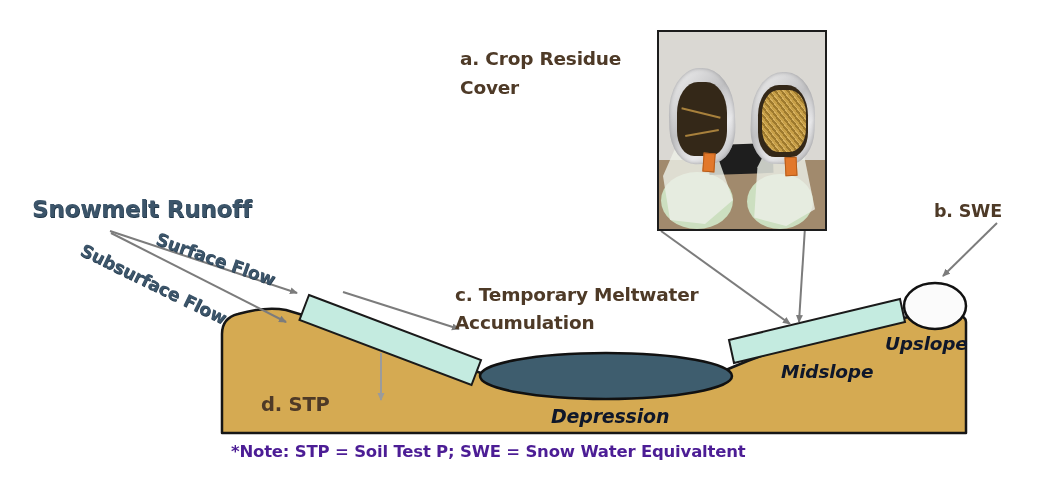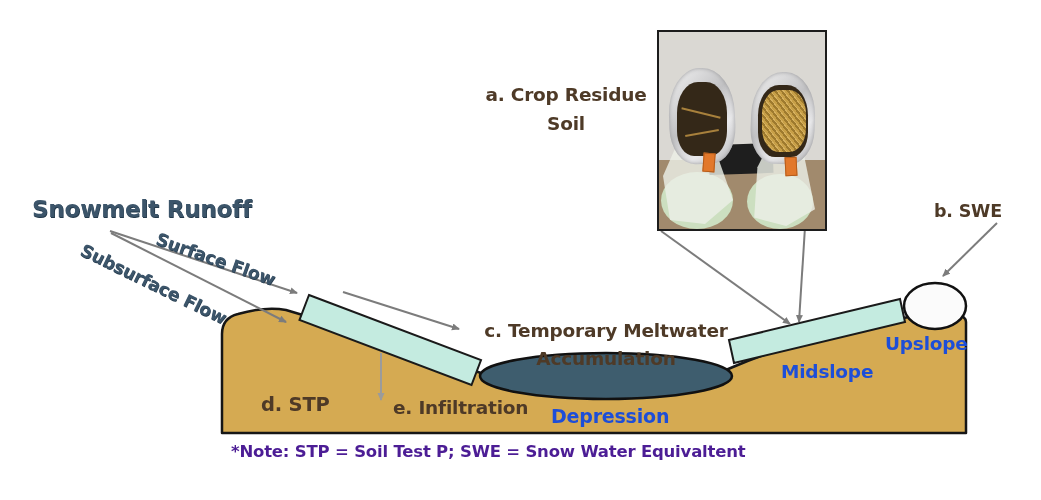--- a/index.html
+++ b/index.html
@@ -7,22 +7,22 @@
           font-family:"DejaVu Sans", sans-serif;}
   #shapes{position:absolute;left:0;top:0;z-index:1;}
   .strip{stroke:#1a1a1a;stroke-width:2;}
   .ground{stroke:#161616;stroke-width:2.5;stroke-linejoin:round;}
   .pond{stroke:#111111;stroke-width:2.5;}
   .snow{stroke:#111111;stroke-width:2.5;}
   .arrow{fill:none;stroke-width:2;}
   .lbl{position:absolute;z-index:3;font-weight:bold;white-space:nowrap;letter-spacing:-0.2px;}
   .flowtxt{color:#3c556a;font-size:17.5px;text-shadow:0.6px 0.6px 0 #22384a;}
   .feattxt{color:#4e3a27;font-size:18.5px;}
-  .postxt{color:#1d4ed8;font-size:18.5px;}
-  .center{text-align:center;white-space:normal;margin-top:36px;}
+  .postxt{color:#0f172a;font-size:18.5px;font-style:italic;}
+  .center{text-align:left;white-space:normal;}
   .rot{transform-origin:0 0;}
   
   #photo{position:absolute;left:657px;top:30px;width:166px;height:197px;z-index:2;
          background:#dad8d3;border:2px solid #1c1c1c;overflow:hidden;}
   #photo div{position:absolute;}
   .floor{left:0;top:128px;width:166px;height:69px;background:#a18a6d;}
   .plate{border-radius:50%;background:#ccdfc0;}
   .equip{left:50px;top:112px;width:64px;height:30px;background:#1e1e1e;transform:rotate(-2deg);}
   .bag{background:rgba(236,239,231,0.82);}
   .foil{border-radius:48% 48% 38% 38%;
@@ -90,29 +90,28 @@
     <div class="tag" style="left:44px;top:121px;transform:rotate(4deg);"></div>
     <div class="tag" style="left:126px;top:125px;transform:rotate(-3deg);"></div>
   </div>
 
   <div class="lbl flowtxt" style="left:32px;top:196px;font-size:23px;">Snowmelt Runoff</div>
   <div class="lbl flowtxt rot" style="left:160px;top:229px;transform:rotate(19.5deg);">Surface Flow</div>
   <div class="lbl flowtxt rot" style="left:86px;top:240px;transform:rotate(26deg);">Subsurface Flow</div>
 
   <div class="lbl feattxt center" style="left:460px;top:44px;width:212px;line-height:29px;">
     <span>a.  Crop Residue</span><br>
-    <span>Soil</span>
+    <span>Cover</span>
   </div>
   <div class="lbl feattxt" style="left:934px;top:201px;font-size:17.5px;">b.  SWE</div>
   <div class="lbl feattxt center" style="left:455px;top:281px;width:302px;line-height:28px;">
     <span>c.  Temporary Meltwater</span><br>
     <span>Accumulation</span>
   </div>
   <div class="lbl feattxt" style="left:261px;top:348px;font-size:19.5px;margin-top:45px;">d.  STP</div>
-  <div class="lbl feattxt" style="left:393px;top:397px;">e.  Infiltration</div>
 
   <div class="lbl postxt" style="left:551px;top:405px;font-size:19px;">Depression</div>
   <div class="lbl postxt" style="left:781px;top:361px;">Midslope</div>
   <div class="lbl postxt" style="left:885px;top:333px;">Upslope</div>
 
   <div class="lbl" style="left:231px;top:442px;font-size:16.5px;color:#4c1d95;">*Note: STP = Soil Test P; SWE = Snow Water Equivaltent</div>
 
 </div>
 
 </body></html>

